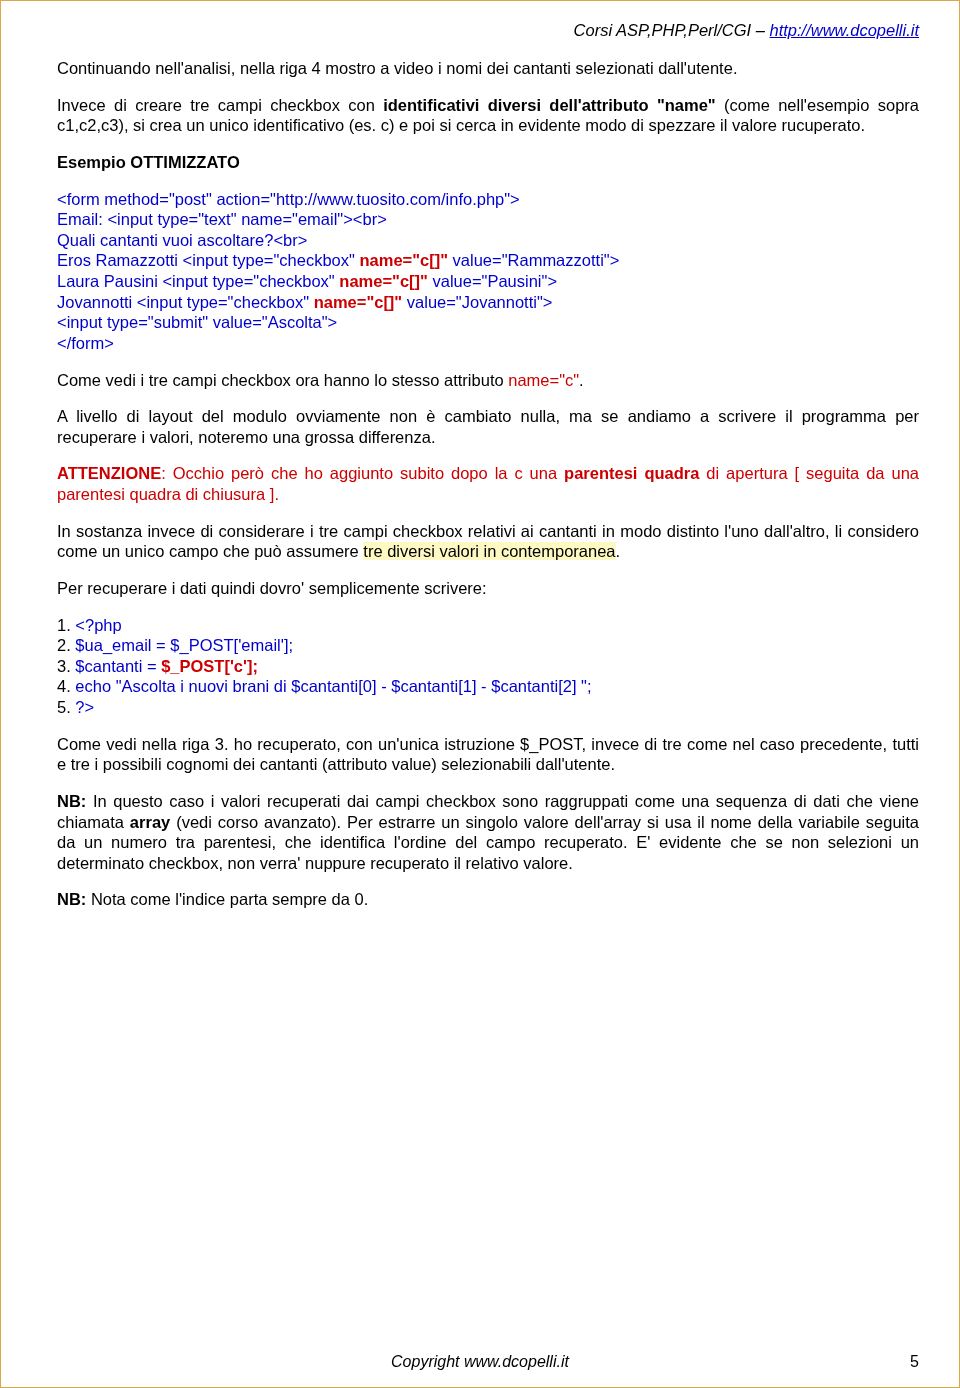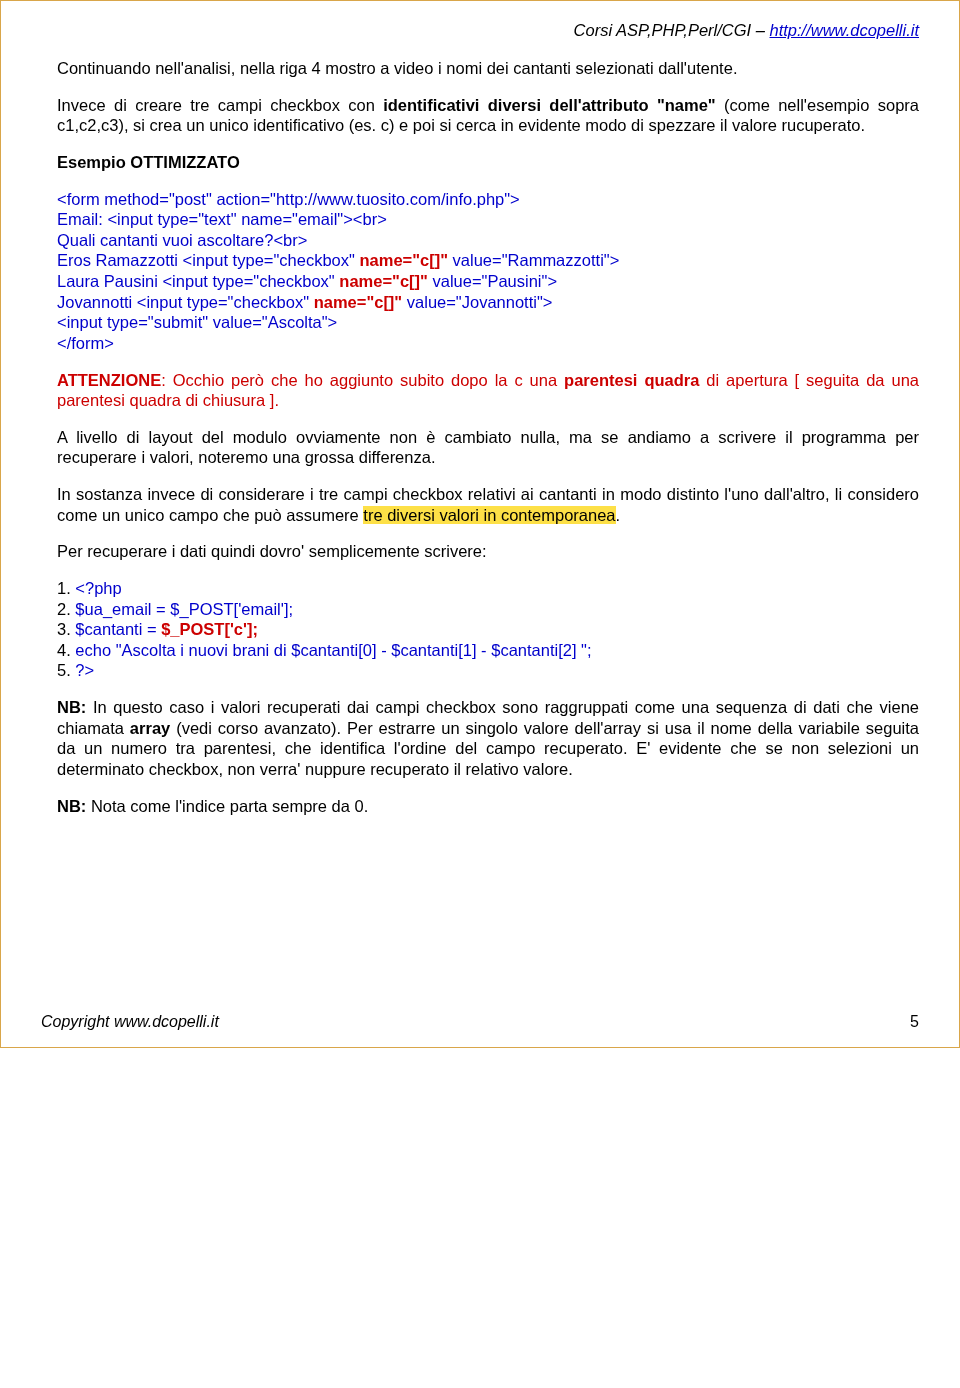--- a/index.html
+++ b/index.html
@@ -3,21 +3,21 @@
 <meta charset="utf-8">
 <style>
   body {
     margin: 0;
     padding: 0;
     background: #fff;
     font-family: Arial, Helvetica, sans-serif;
   }
   .page {
     width: 960px;
-    height: 1048px;
+    height: 1388px;
     box-sizing: border-box;
     border: 1px solid #d9a64a;
     padding: 20px 40px 20px 40px;
     position: relative;
   }
   .header {
     text-align: right;
     font-style: italic;
     font-size: 16.5px;
     margin-bottom: 18px;
@@ -26,28 +26,28 @@
   .para {
     font-size: 16.5px;
     line-height: 1.25;
     margin: 0 0 16px 16px;
     color: #000;
   }
   .justify { text-align: justify; }
   .blue { color: #0000cc; }
   .red { color: #cc0000; }
   .bold { font-weight: bold; }
-  .hl { background: #fde047; }
+  .hl { background: #fef9c3; }
   .footer {
     position: absolute;
     bottom: 16px;
     left: 40px;
     right: 40px;
     display: flex;
-    justify-content: flex-start;
+    justify-content: center;
     font-style: italic;
     font-size: 16px;
   }
   .pagenum {
     position: absolute;
     right: 0;
     font-style: normal;
   }
 </style>
 </head>
@@ -73,42 +73,46 @@
     <span>&lt;form method="post" action="http://www.tuosito.com/info.php"&gt;</span><br>
     <span>Email: &lt;input type="text" name="email"&gt;&lt;br&gt;</span><br>
     <span>Quali cantanti vuoi ascoltare?&lt;br&gt;</span><br>
     <span>Eros Ramazzotti &lt;input type="checkbox" </span><span class="red bold">name="c[]"</span><span> value="Rammazzotti"&gt;</span><br>
     <span>Laura Pausini &lt;input type="checkbox" </span><span class="red bold">name="c[]"</span><span> value="Pausini"&gt;</span><br>
     <span>Jovannotti &lt;input type="checkbox" </span><span class="red bold">name="c[]"</span><span> value="Jovannotti"&gt;</span><br>
     <span>&lt;input type="submit" value="Ascolta"&gt;</span><br>
     <span>&lt;/form&gt;</span>
   </p>
 
+  <p class="para">
+    <span>Come vedi i tre campi checkbox ora hanno lo stesso attributo </span><span class="red">name="c"</span><span>.</span>
+  </p>
+
+  <p class="para justify">A livello di layout del modulo ovviamente non è cambiato nulla, ma se andiamo a scrivere il programma per recuperare i valori, noteremo una grossa differenza.</p>
 
   <p class="para red justify">
     <span class="bold">ATTENZIONE</span><span>: Occhio però che ho aggiunto subito dopo la c una </span><span class="bold">parentesi quadra</span><span> di apertura [ seguita da una parentesi quadra di chiusura ].</span>
   </p>
-
-  <p class="para justify">A livello di layout del modulo ovviamente non è cambiato nulla, ma se andiamo a scrivere il programma per recuperare i valori, noteremo una grossa differenza.</p>
 
   <p class="para justify">
     <span>In sostanza invece di considerare i tre campi checkbox relativi ai cantanti in modo distinto l'uno dall'altro, li considero come un unico campo che può assumere </span><span class="hl">tre diversi valori in contemporanea</span><span>.</span>
   </p>
 
   <p class="para">Per recuperare i dati quindi dovro' semplicemente scrivere:</p>
 
   <p class="para" style="margin-bottom:16px;">
     <span>1. </span><span class="blue">&lt;?php</span><br>
     <span>2. </span><span class="blue">$ua_email = $_POST['email'];</span><br>
     <span>3. </span><span class="blue">$cantanti = </span><span class="red bold">$_POST['c'];</span><br>
     <span>4. </span><span class="blue">echo "Ascolta i nuovi brani di  $cantanti[0]  -  $cantanti[1]  -  $cantanti[2]  ";</span><br>
     <span>5. </span><span class="blue">?&gt;</span>
   </p>
 
 
+  <p class="para justify">Come vedi nella riga 3. ho recuperato, con un'unica istruzione $_POST, invece di tre come nel caso precedente, tutti e tre i possibili cognomi dei cantanti (attributo value) selezionabili dall'utente.</p>
 
   <p class="para justify">
     <span class="bold">NB:</span><span> In questo caso i valori recuperati dai campi checkbox sono raggruppati come una sequenza di dati che viene chiamata </span><span class="bold">array</span><span> (vedi corso avanzato). Per estrarre un singolo valore dell'array si usa il nome della variabile seguita da un numero tra parentesi, che identifica l'ordine del campo recuperato. E' evidente che se non selezioni un determinato checkbox, non verra' nuppure recuperato il relativo valore.</span>
   </p>
 
   <p class="para">
     <span class="bold">NB:</span><span> Nota come l'indice parta sempre da 0.</span>
   </p>
 
   <div class="footer">

